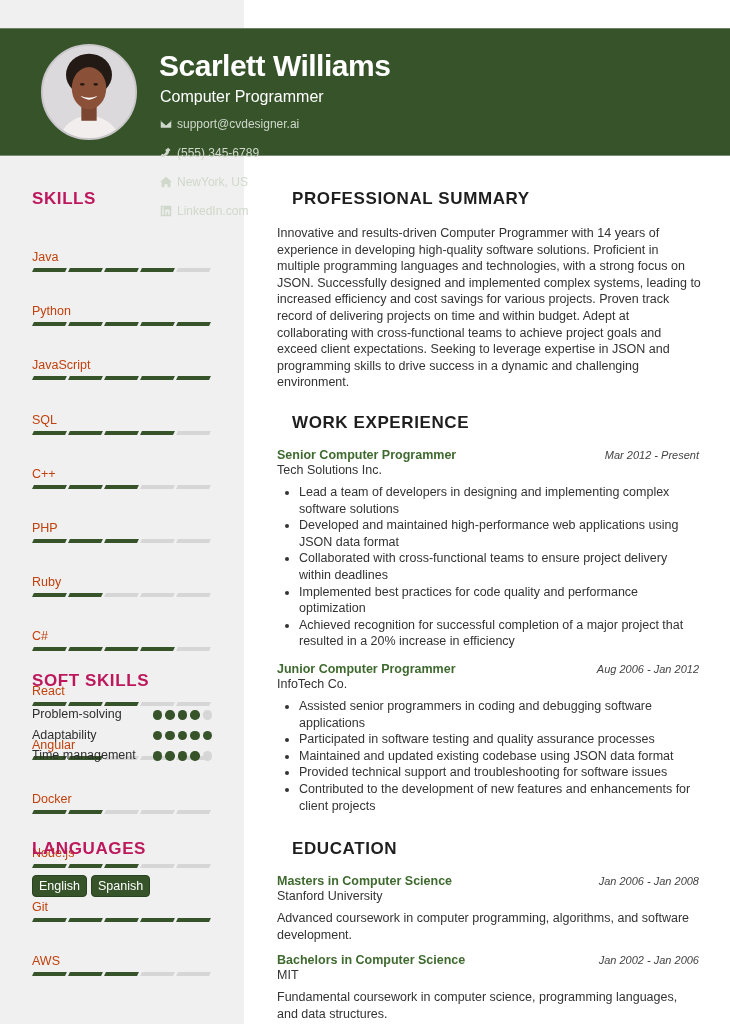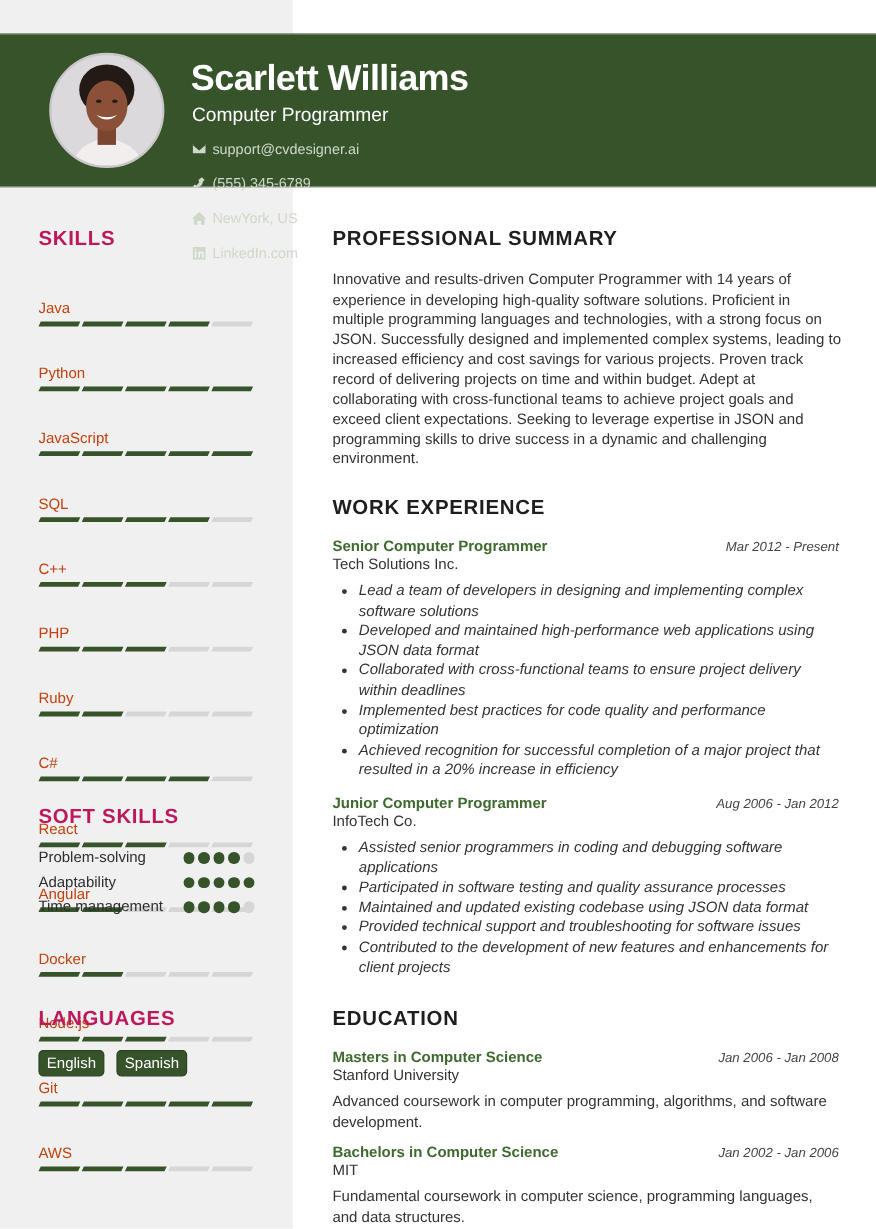--- a/index.html
+++ b/index.html
@@ -27,32 +27,32 @@
 
   .soft-title { position: absolute; left: 32px; top: 671px; }
   .soft { position: absolute; left: 32px; top: 706px; width: 180px; }
   .soft-row { display: flex; justify-content: space-between; font-size: 12.5px; color: #2e2e2e; line-height: 17.5px; margin-bottom: 3px; }
   .soft-row .label { width: 115px; }
   .dots { display: flex; gap: 3px; padding-top: 4px; }
   .dot { width: 9.5px; height: 9.5px; border-radius: 50%; background: #d6d6d6; }
   .dot.on { background: #36532a; }
 
   .lang-title { position: absolute; left: 32px; top: 839px; }
-  .langs { position: absolute; left: 32px; top: 875px; display: flex; gap: 10px; }
+  .langs { position: absolute; left: 32px; top: 875px; display: flex; gap: 4px; }
   .lang { background: #36532a; color: #fff; font-size: 12.5px; padding: 3px 6px; border-radius: 4px; border: 1px solid #2a4220; }
-  .m-title { position: absolute; left: 277px; font-size: 17px; font-weight: bold; letter-spacing: 0.6px; color: #1e1e1e; }
+  .m-title { position: absolute; left: 292px; font-size: 17px; font-weight: bold; letter-spacing: 0.6px; color: #1e1e1e; }
   .summary { position: absolute; left: 277px; top: 225px; width: 424px; font-size: 12.5px; line-height: 16.6px; color: #333; }
 
   .job { position: absolute; left: 277px; width: 422px; }
   .job-head { display: flex; justify-content: space-between; align-items: baseline; }
   .job-title { font-size: 12.5px; font-weight: bold; color: #3f6a2f; }
   .job-date { font-size: 11px; font-style: italic; color: #444; }
   .job-org { font-size: 12.5px; color: #333; line-height: 17px; }
   .job ul { margin-top: 5px; padding-left: 22px; font-size: 12.5px; line-height: 16.6px; color: #333; }
-  .job li { margin-bottom: 0; font-style: italic; }
+  .job li { margin-bottom: 0; }
   .edu-desc { font-size: 12.5px; line-height: 16.6px; color: #333; margin-top: 5px; }
 </style>
 </head>
 <body>
 
 <div class="sidebar-bg"></div>
 
 <header class="header">
   <div class="avatar">
     <svg viewBox="0 0 96 96">

